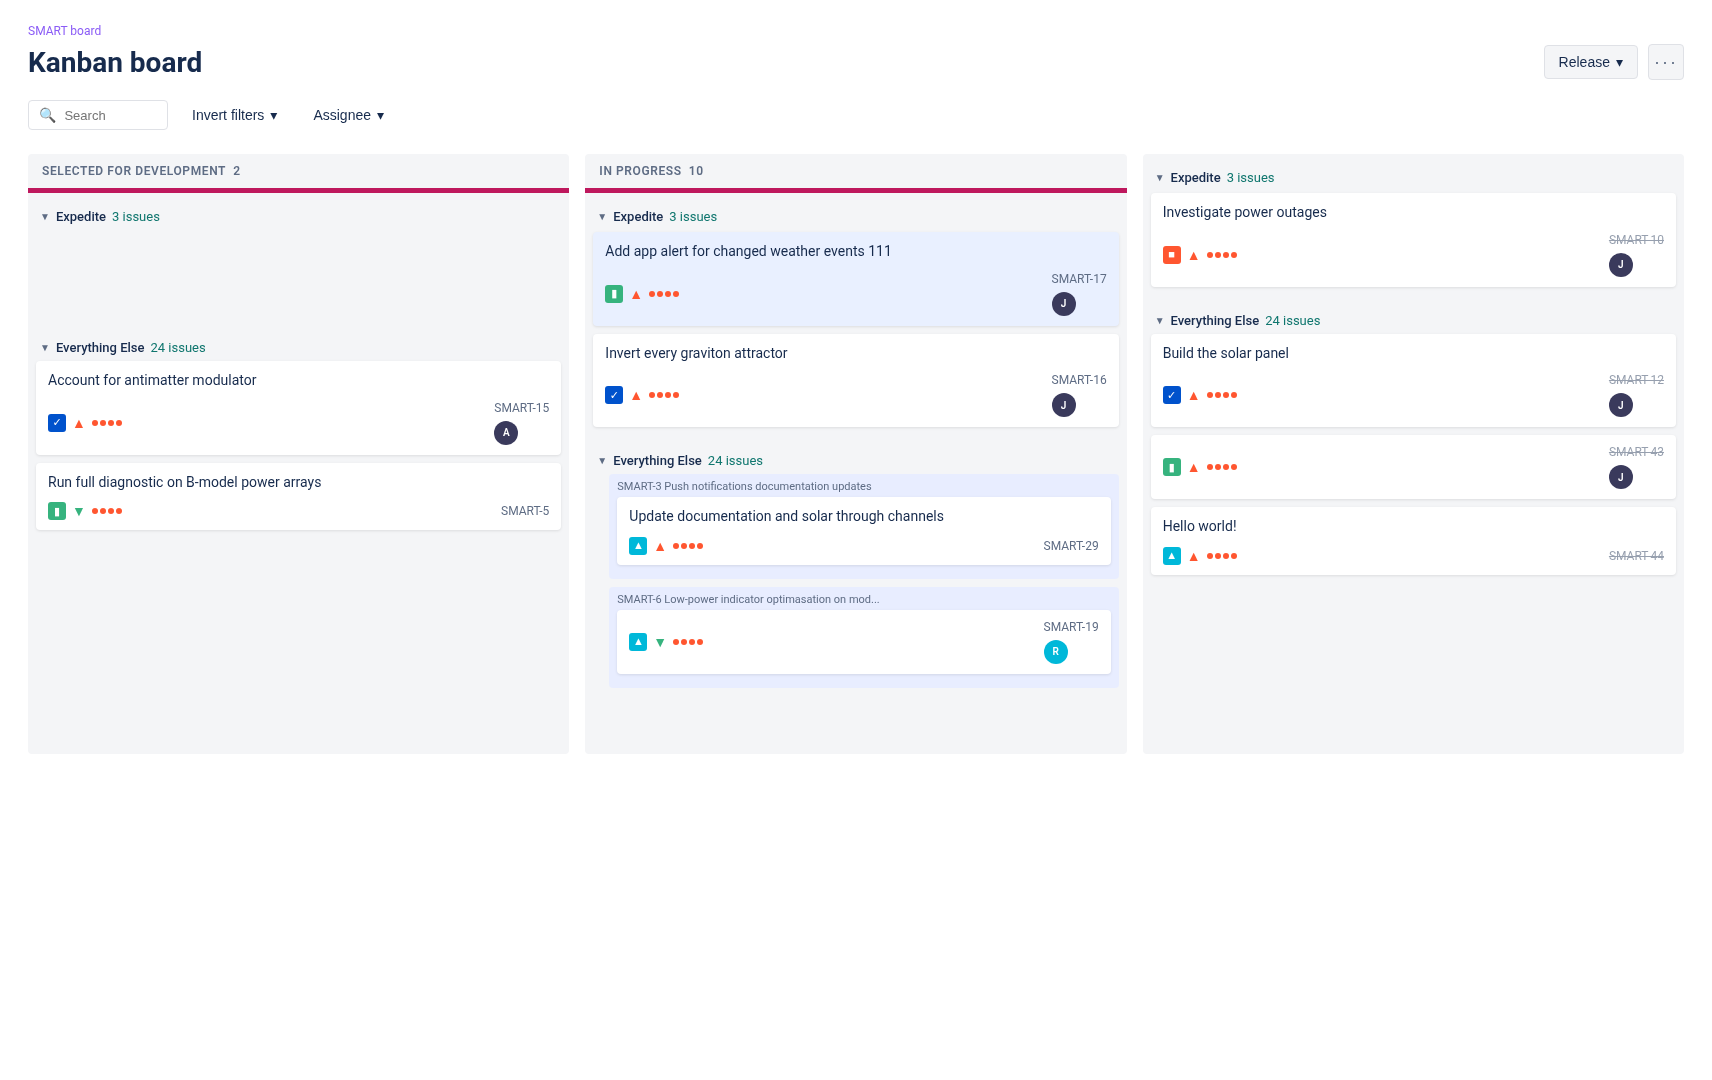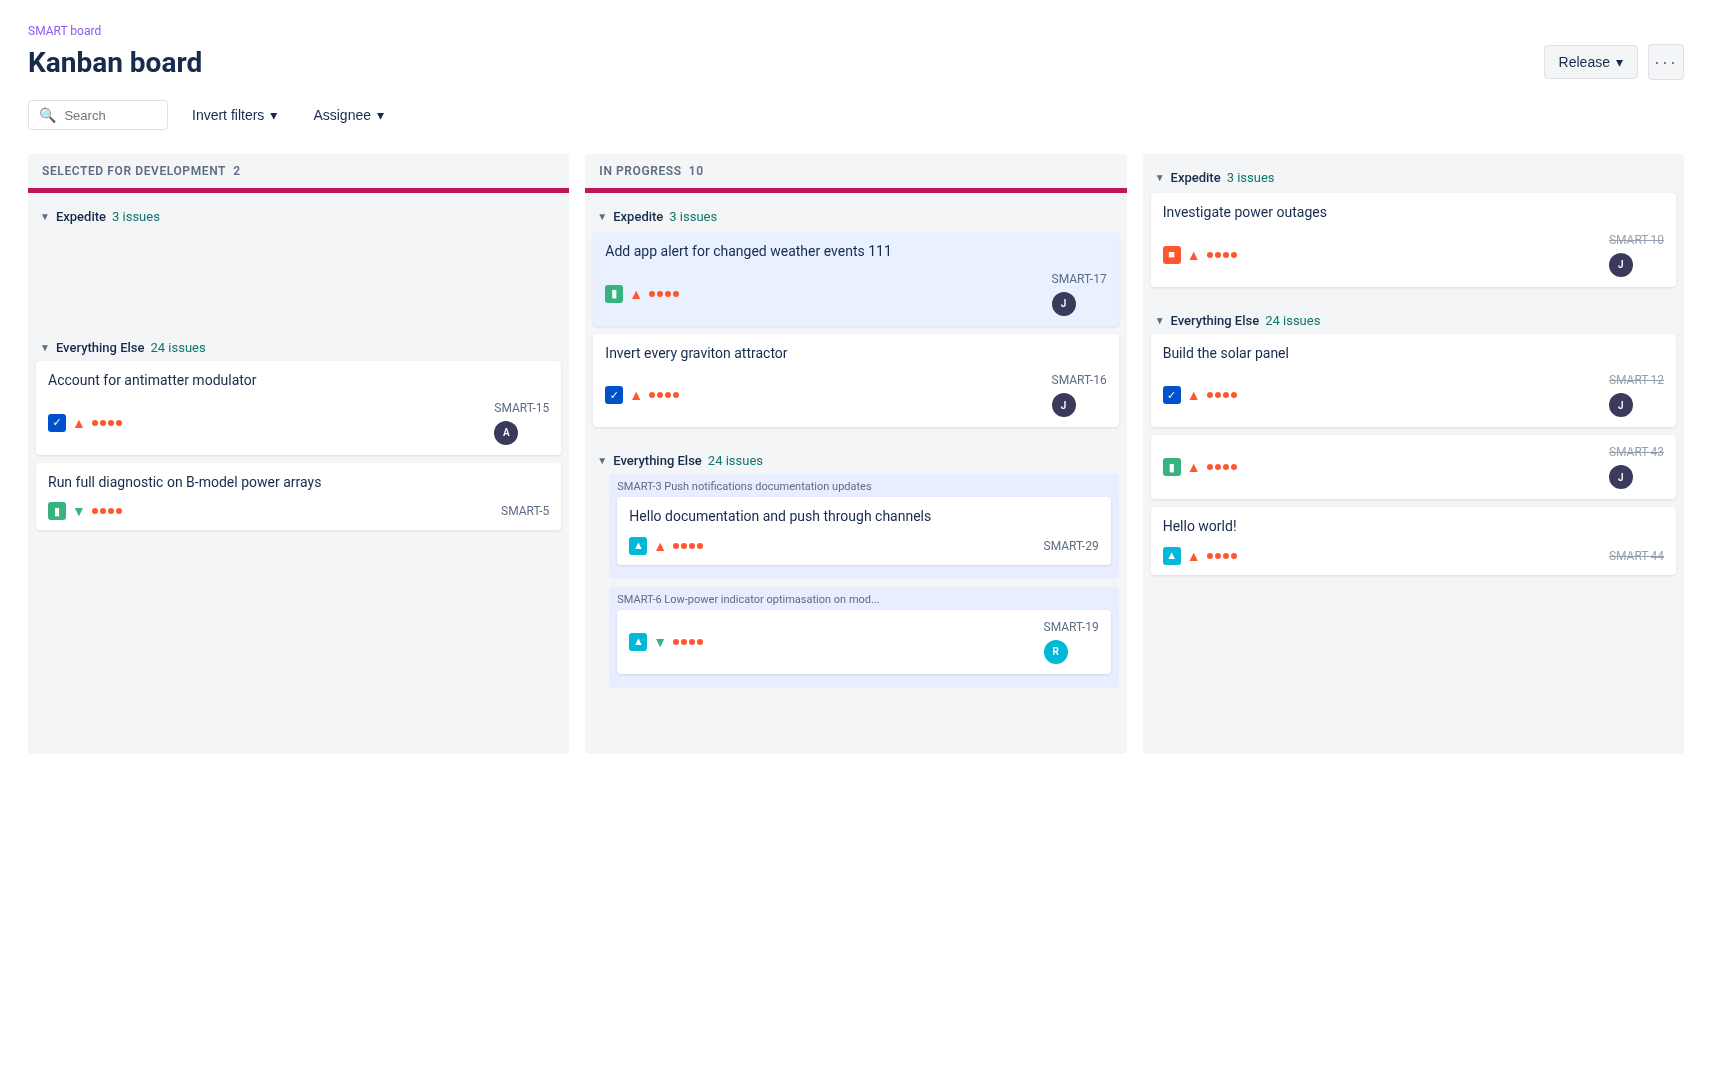--- a/index.html
+++ b/index.html
@@ -386,21 +386,21 @@
       <div style="height:8px"></div>
       <div class="everything-else-header">
         <span class="chevron">▼</span>
         <span>Everything Else</span>
         <span class="swimlane-count">24 issues</span>
       </div>
     <div class="swimlane-content">
             <div class="drag-card-wrapper">
               <div class="drag-card-label">SMART-3 Push notifications documentation updates</div>
               <div class="card">
-        <div class="card-title">Hello documentation and push through channels</div>
+        <div class="card-title">Update documentation and solar through channels</div>
         <div class="card-footer">
           <div class="card-meta-left">
             <span class="icon-box icon-subtask">▲</span>
             <span class="priority-up">▲</span>
             <span class="dots">
     <span class="dot"></span>
     <span class="dot"></span>
     <span class="dot"></span>
     <span class="dot"></span>
   </span>

